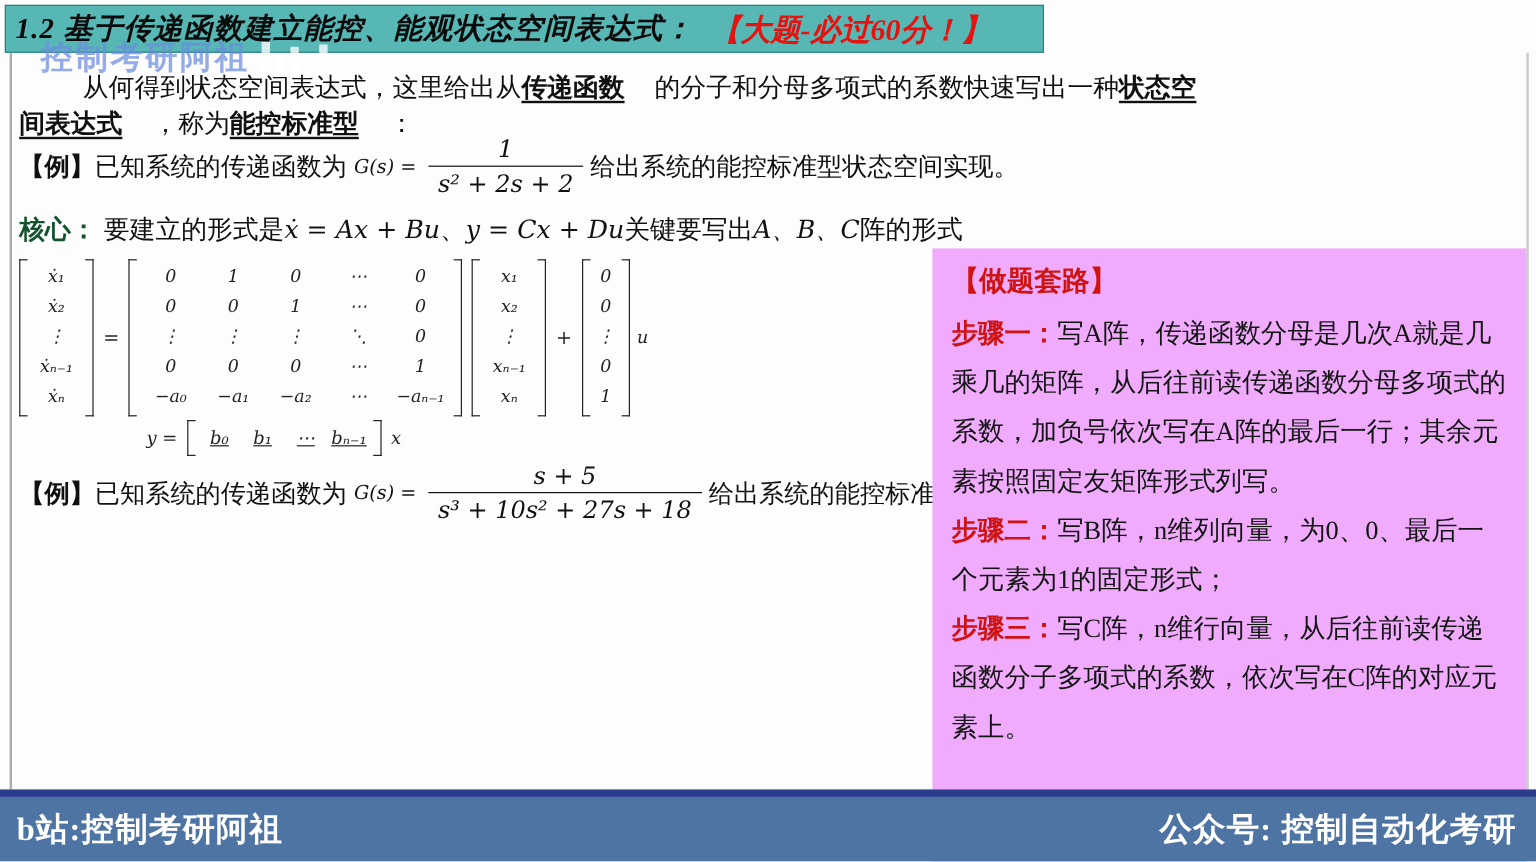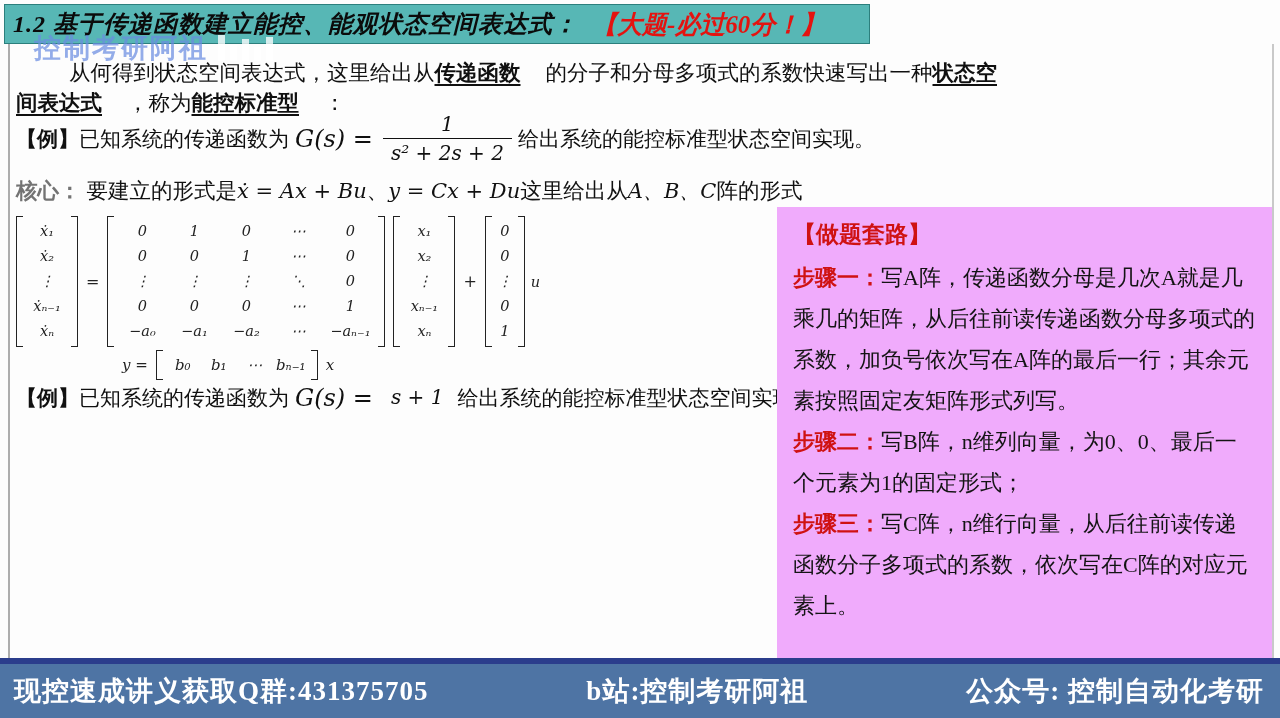--- a/index.html
+++ b/index.html
@@ -35,50 +35,50 @@
   .intro .ind { display:inline-block; width:28px; }
   .u { text-decoration:underline; text-underline-offset:4px; text-decoration-thickness:1.5px; font-weight:bold; }
   .intro .plain { font-weight:normal;margin-left:25px; }
 
   
   .example { position:absolute; display:flex; align-items:center; font-size:21px; color:#101010; }
   .ex1 { left:16px; top:112px; }
   .ex2 { left:16px; top:384px; }
   .ex-label { font-weight:bold; }
   .it { font-style:italic; font-family:"DejaVu Serif",serif; }
-  .gs { margin:0 4px 0 6px; font-size:24px; }
+  .gs { margin:0 4px 0 6px; font-size:16px; }
   .frac { display:inline-flex; flex-direction:column; align-items:center; font-size:20px;
     font-style:italic; font-family:"DejaVu Serif",serif; margin:0 6px; }
   .frac .num { padding:0 8px 2px; }
   .frac .den { border-top:1.6px solid #111; padding:2px 8px 0; }
 
   
   .core { position:absolute; left:16px; top:176px; font-size:21.5px; display:flex; align-items:baseline; }
-  .red-label { color:#737373; font-weight:bold; margin-right:6px; }
+  .red-label { color:#14532d; font-weight:bold; margin-right:6px; }
   .core .it { font-size:21px; }
 
   
   .stateeq { position:absolute; left:16px; top:216px; display:flex; align-items:center;
     font-family:"DejaVu Serif",serif; font-style:italic; font-size:14.5px; color:#222; }
   .br { display:inline-flex; align-items:stretch; }
   .bl { width:7px; border:1.6px solid #222; border-right:none; }
   .brr { width:7px; border:1.6px solid #222; border-left:none; }
   .mat { display:flex; flex-direction:column; justify-content:center; padding:3px 2px; }
   .mrow { display:flex; justify-content:center; }
   .mcell { text-align:center; height:25px; line-height:25px; }
   .vec .mcell { min-width:44px; padding:0 2px; }
   .mat-a .mcell { min-width:52px; padding:0 3px; }
   .bvec .mcell { min-width:22px; }
   .op { margin:0 8px; font-style:normal; font-size:16px; }
   .uvar { margin-left:6px; }
 
   
   .outeq { position:absolute; left:122px; top:350px; display:flex; align-items:center;
     font-family:"DejaVu Serif",serif; font-style:italic; font-size:15px; color:#222; }
-  .rowvec { display:flex; align-items:center; padding:2px 2px; }
+  .rowvec { display:flex; align-items:center; padding:2px 2px;text-decoration:underline; }
   .rowvec .mcell { min-width:36px; height:26px; line-height:26px; }
 
   
   .tips { position:absolute; left:777px; top:207px; width:495px; height:549px; background:#f0abfc;
     padding:6px 14px 0 16px; font-size:22px; line-height:41px; color:#141414; }
   .tips-title { color:#cf1212; font-weight:bold; font-size:23px; line-height:44px; }
   .tips p { margin:0; }
   .step-label { color:#cf1212; font-weight:bold; }
 
   
@@ -129,21 +129,21 @@
     </span>
     <span>给出系统的能控标准型状态空间实现。</span>
   </div>
 
   <div class="core">
     <span class="red-label">核心：</span>
     <span>要建立的形式是 </span>
     <span class="it">ẋ = Ax + Bu</span>
     <span>、</span>
     <span class="it">y = Cx + Du</span>
-    <span> 这里给出从</span>
+    <span> 关键要写出</span>
     <span class="it">A、B、C</span>
     <span>阵的形式</span>
   </div>
 
   <div class="stateeq">
     <span class="br">
       <span class="bl"></span>
       <span class="mat vec">
           <span class="mrow">
             <span class="mcell">ẋ₁</span>
@@ -266,34 +266,34 @@
       <span class="brr"></span>
     </span>
     <span style="margin-left:8px;">x</span>
   </div>
 
   <div class="example ex2">
     <span class="ex-label">【例】</span>
     <span>已知系统的传递函数为</span>
     <span class="it gs">G(s) =</span>
     <span class="frac">
-      <span class="num">s + 1</span>
+      <span class="num">s + 5</span>
+      <span class="den">s³ + 10s² + 27s + 18</span>
     </span>
     <span>给出系统的能控标准型状态空间实现。</span>
   </div>
 
   <div class="tips">
     <div class="tips-title">【做题套路】</div>
     <p><span class="step-label">步骤一：</span><span>写A阵，传递函数分母是几次A就是几乘几的矩阵，从后往前读传递函数分母多项式的系数，加负号依次写在A阵的最后一行；其余元素按照固定友矩阵形式列写。</span></p>
     <p><span class="step-label">步骤二：</span><span>写B阵，n维列向量，为0、0、最后一个元素为1的固定形式；</span></p>
     <p><span class="step-label">步骤三：</span><span>写C阵，n维行向量，从后往前读传递函数分子多项式的系数，依次写在C阵的对应元素上。</span></p>
   </div>
 
   <div class="footer">
     <div class="footer-strip"></div>
     <div class="footer-row">
-      <span class="footer-item">现控速成讲义获取Q群:431375705</span>
       <span class="footer-item mid">b站:控制考研阿祖</span>
       <span class="footer-item">公众号: 控制自动化考研</span>
     </div>
   </div>
 
 </div>
 
 </body></html>

